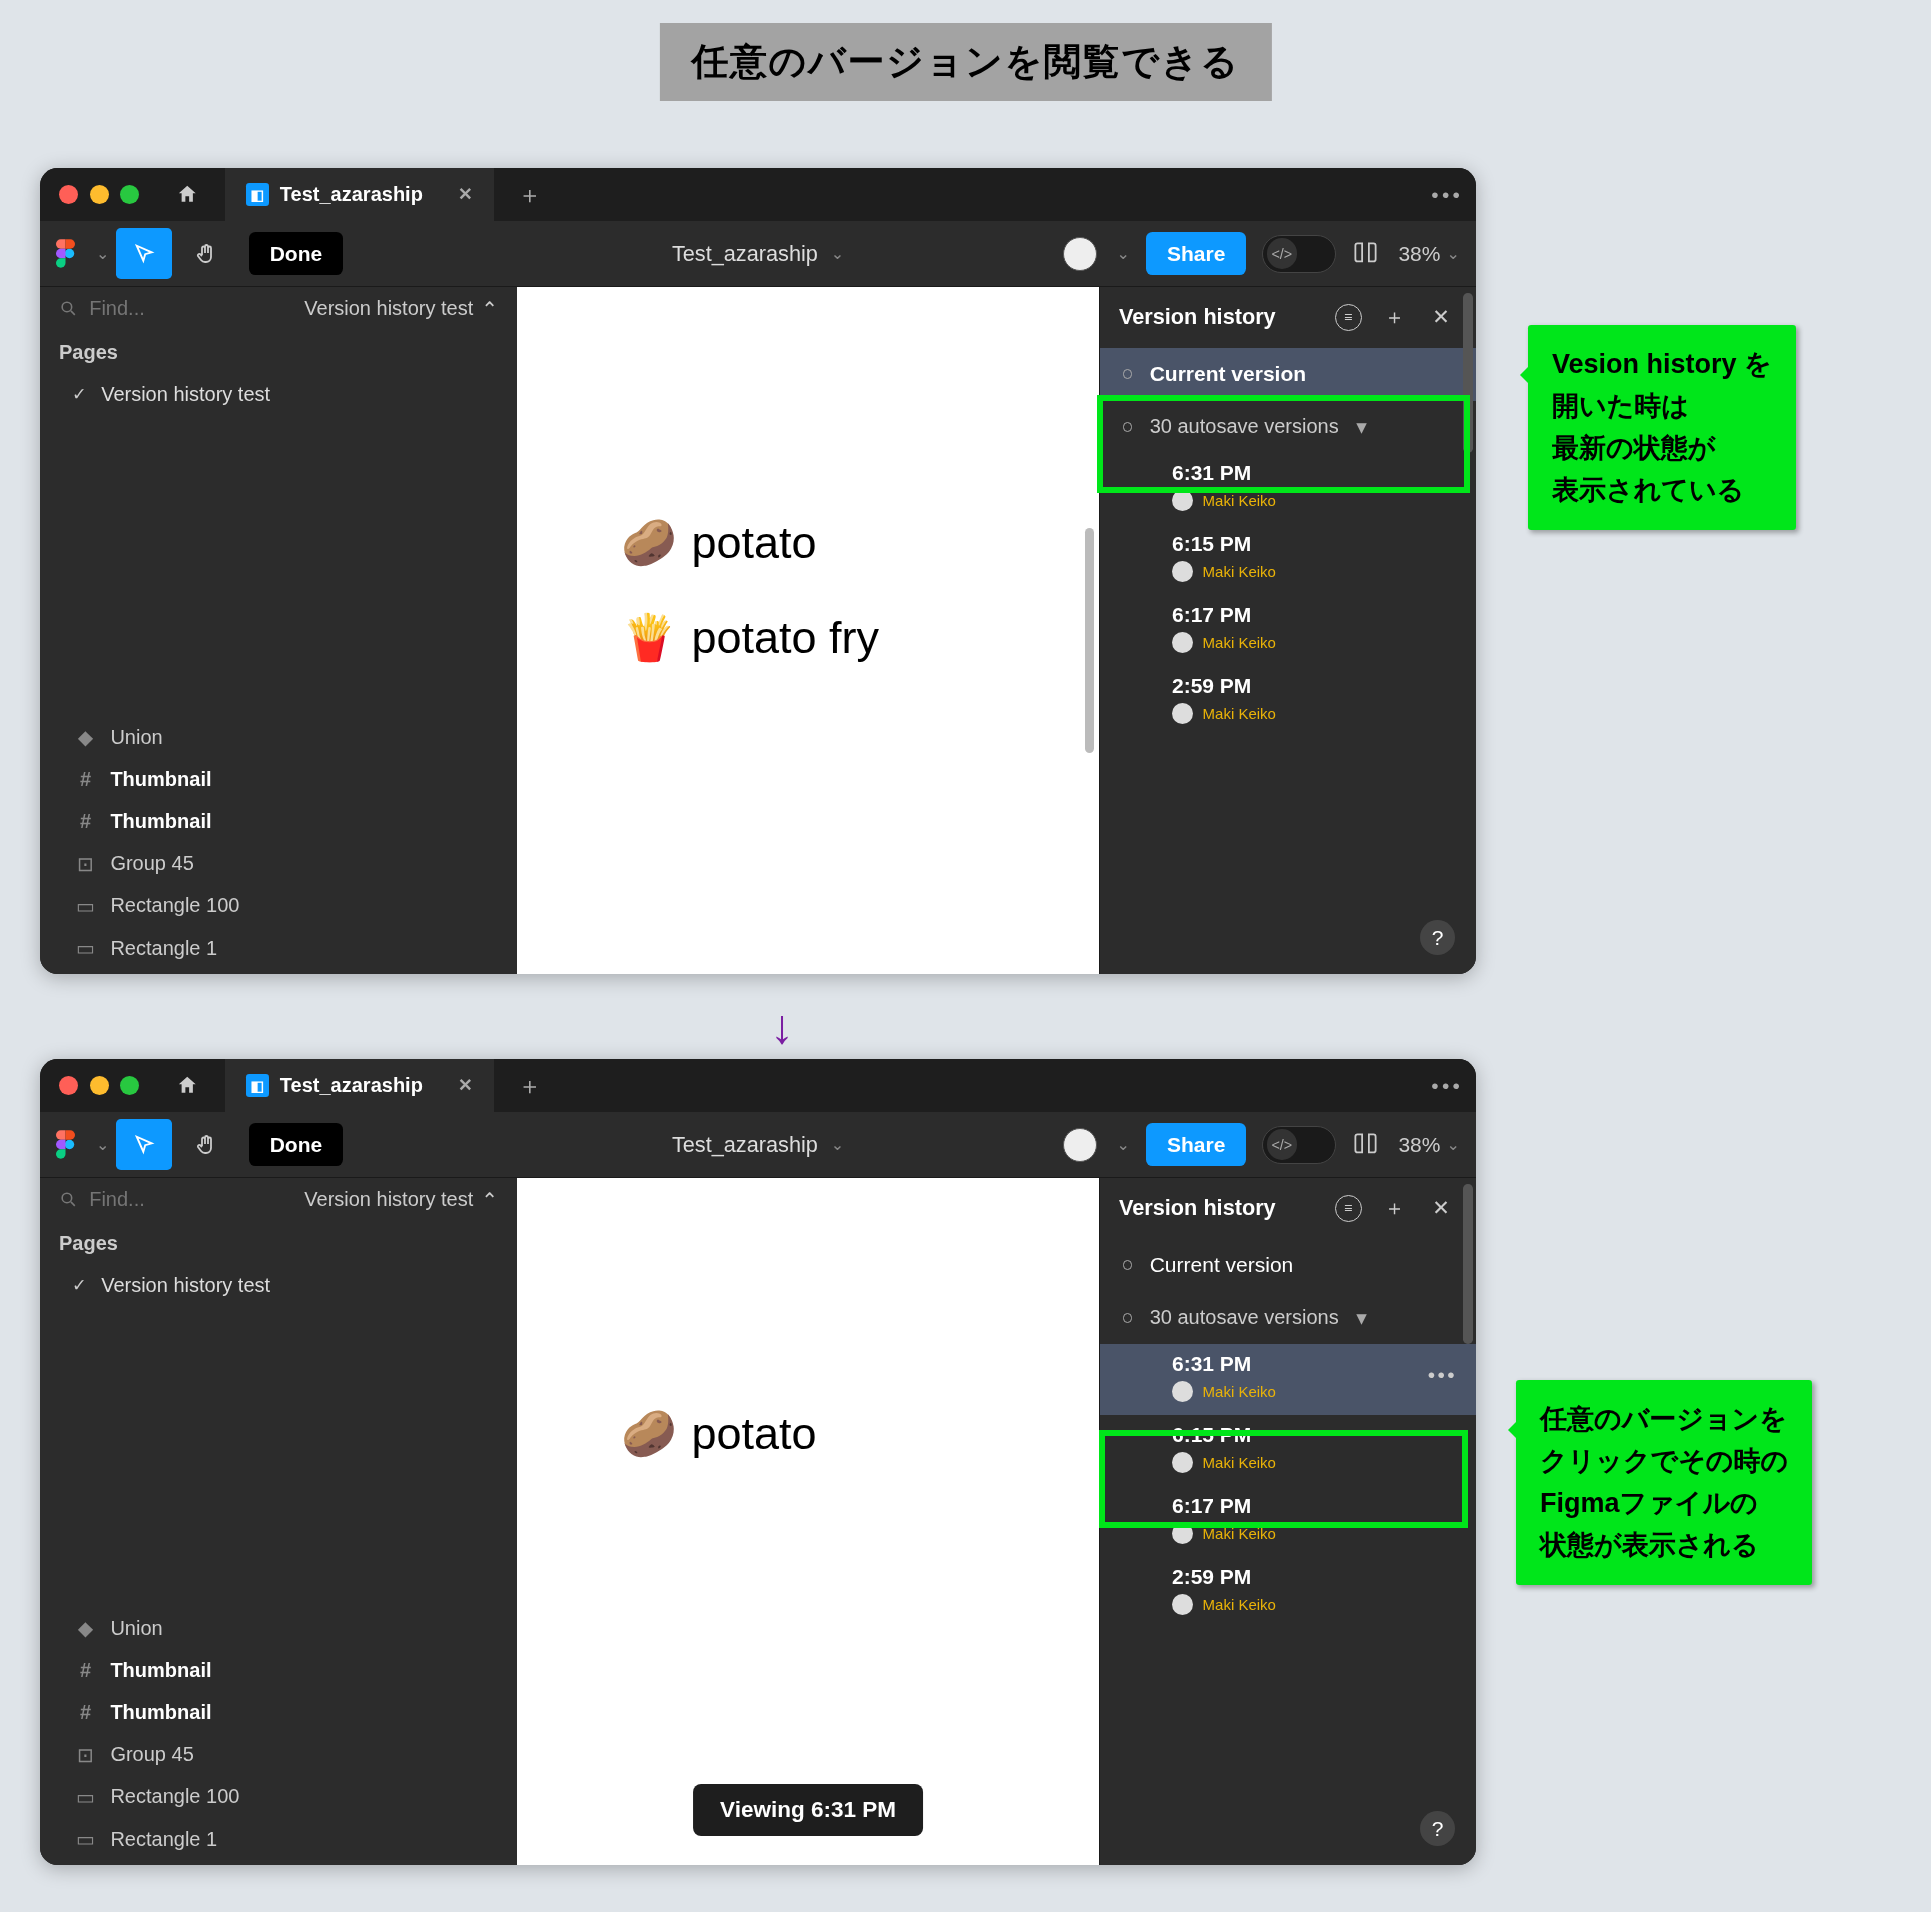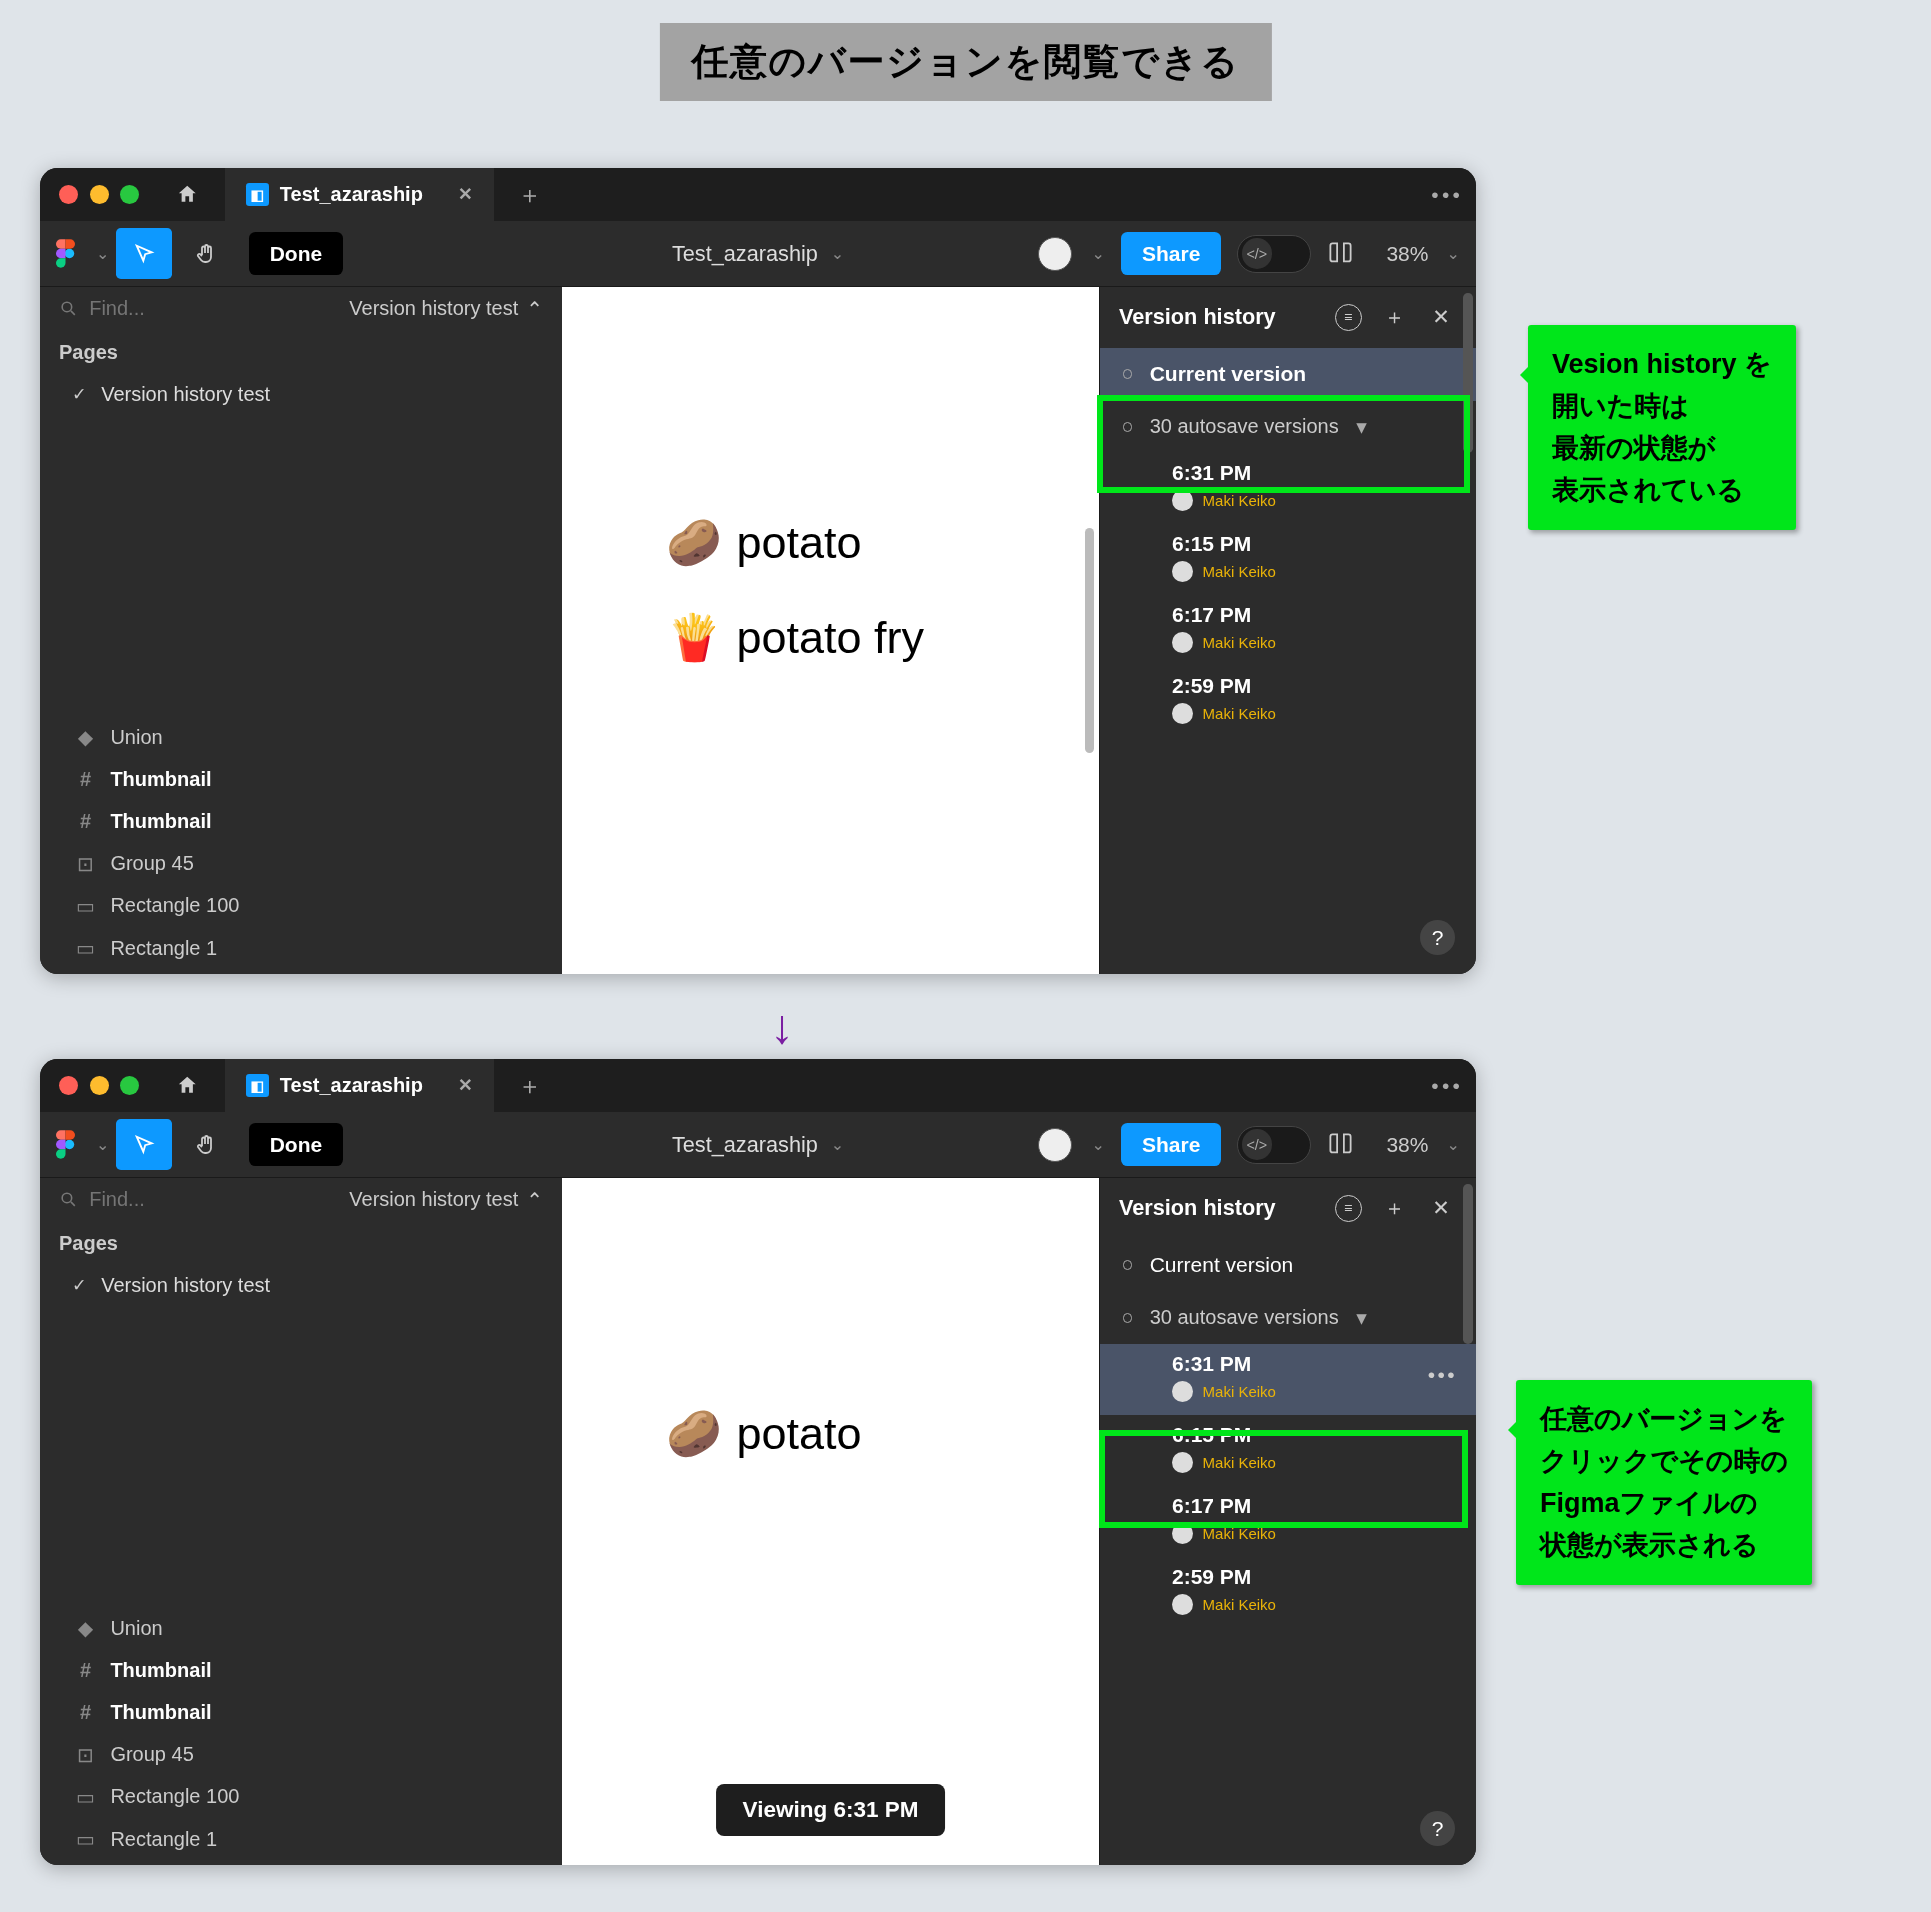--- a/index.html
+++ b/index.html
@@ -88,25 +88,25 @@
   }
   .share-btn{
     background:#0d99ff;color:#fff;border:none;padding:9.6px 21px;
     border-radius:6.4px;font-size:21px;font-weight:700;
   }
   .dev-toggle{
     width:74px;height:38px;background:#1a1a1a;border-radius:19px;
     border:0.8px solid #444;display:flex;align-items:center;padding:3.2px;
   }
   .dev-knob{width:30.5px;height:30.5px;border-radius:50%;background:#333;display:flex;align-items:center;justify-content:center;color:#aaa;font-size:14.4px}
-  .zoom-ctrl{color:#ccc;font-size:21px;display:flex;align-items:center;gap:15px;margin-left:16px}
+  .zoom-ctrl{color:#ccc;font-size:21px;display:flex;align-items:center;gap:3px;margin-left:3px}
   .toolbar-right{margin-left:auto;display:flex;align-items:center;gap:16px}
 
   .body-area{display:flex;height:calc(100% - 119px);position:relative}
-  .left-panel{width:522px;background:#2c2c2c;display:flex;flex-direction:column}
+  .left-panel{width:477px;background:#2c2c2c;display:flex;flex-direction:column}
   .search-row{
     display:flex;align-items:center;justify-content:space-between;
     padding:9.6px 19px;height:43px;
   }
   .search-row .srch{display:flex;align-items:center;gap:11.2px;color:#777}
   .search-row input{
     background:transparent;border:none;color:#777;font-size:20px;outline:none;width:96px;
   }
   .page-selector{color:#ccc;font-size:20px;display:flex;align-items:center;gap:8px}
   .pages-label{padding:11.2px 19px;color:#ccc;font-size:20px;font-weight:600}

